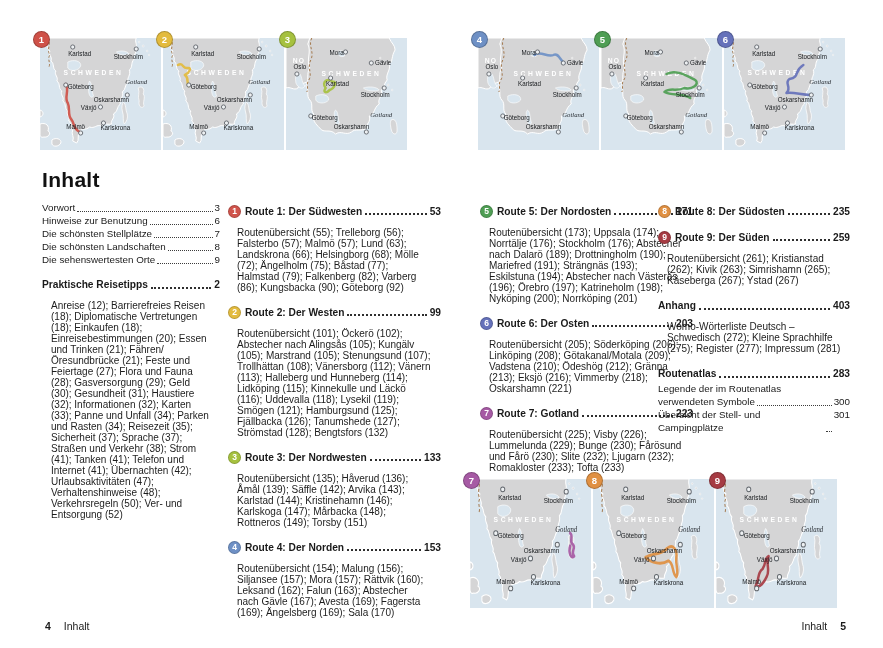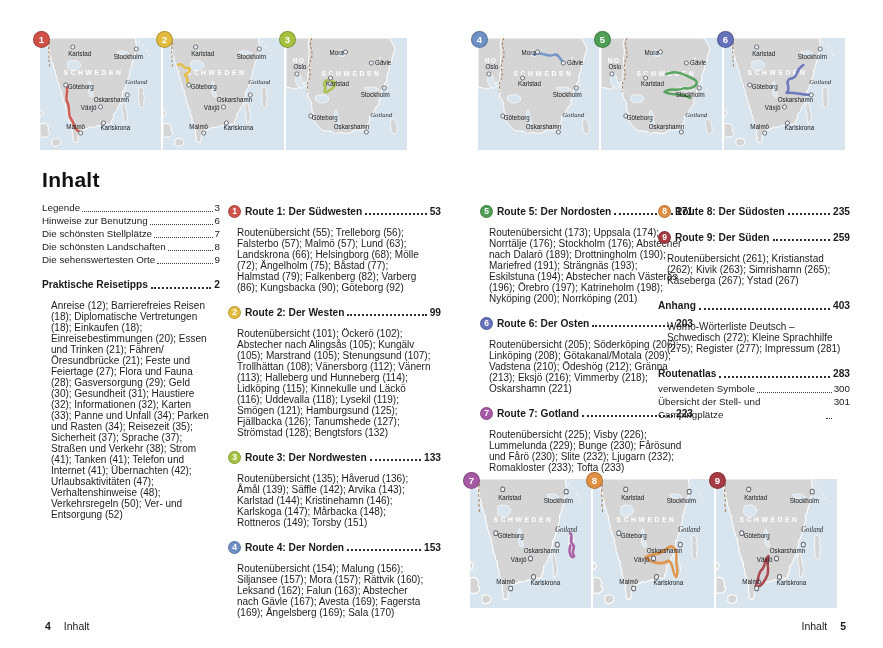--- a/index.html
+++ b/index.html
@@ -387,21 +387,21 @@
         <text x="36" y="91" text-anchor="middle" class="city">Malmö</text>
         <circle cx="64" cy="85" r="2.1" fill="#edf0f2" stroke="#60656b" stroke-width="0.9"></circle>
         <text x="76" y="92" text-anchor="middle" class="city">Karlskrona</text>
       </svg>
     </div>
 
   <h1 class="page-title">Inhalt</h1>
 
   <div class="col col1">
     <div class="toc-line">
-        <span>Legende</span>
+        <span>Vorwort</span>
         <span class="leader"></span>
         <span class="pg">3</span>
       </div>
     <div class="toc-line">
         <span>Hinweise zur Benutzung</span>
         <span class="leader"></span>
         <span class="pg">6</span>
       </div>
     <div class="toc-line">
         <span>Die schönsten Stellplätze</span>
@@ -522,20 +522,23 @@
         </div>
       <p class="rbody">Womo-Wörterliste Deutsch – Schwedisch (272); Kleine Sprachhilfe (275); Register (277); Impressum (281)</p>
     </div>
     <div class="route">
       <div class="sec-head">
           <span>Routenatlas</span>
           <span class="leader"></span>
           <span class="pg">283</span>
         </div>
       <div class="toc-line">
+          <span>Legende der im Routenatlas</span>
+        </div>
+      <div class="toc-line">
           <span>verwendeten Symbole</span>
           <span class="leader"></span>
           <span class="pg">300</span>
         </div>
       <div class="toc-line">
           <span>Übersicht der Stell- und Campingplätze</span>
           <span class="leader"></span>
           <span class="pg">301</span>
         </div>
     </div>

